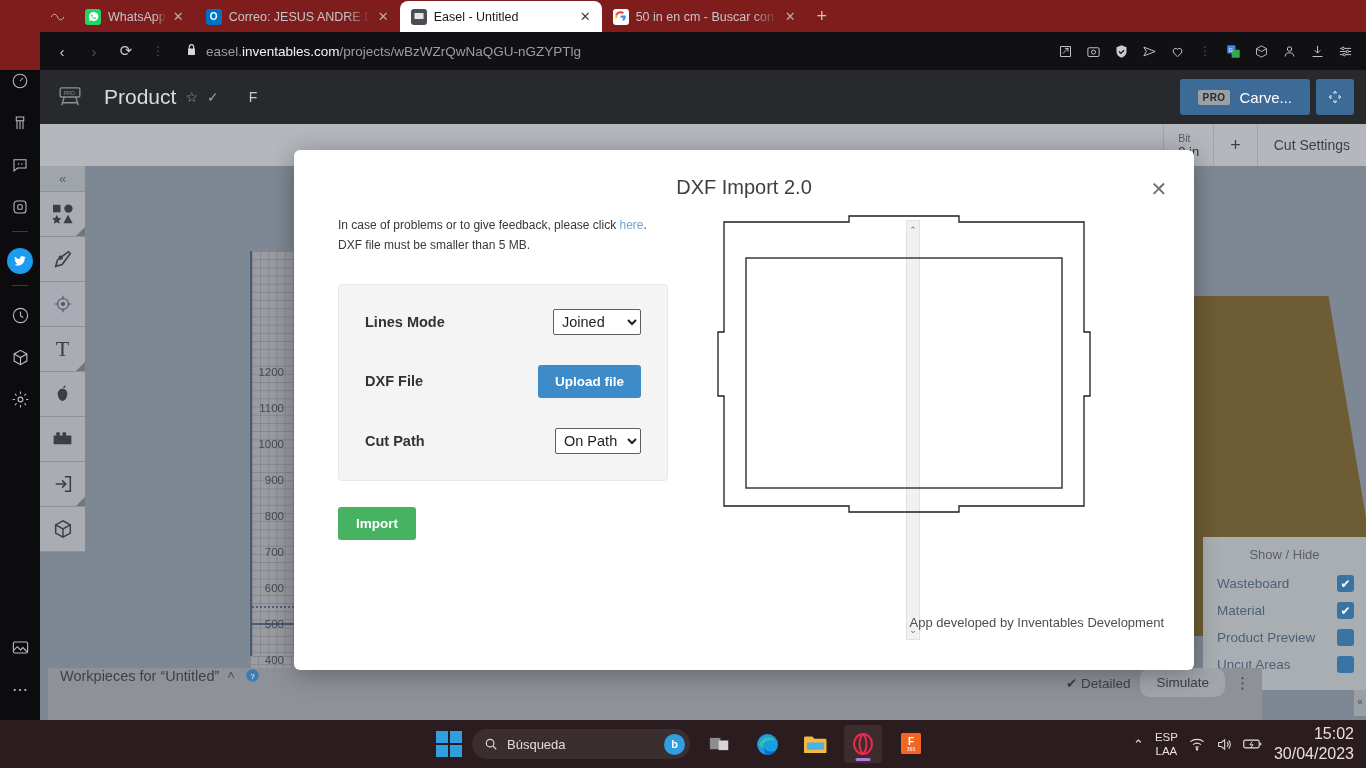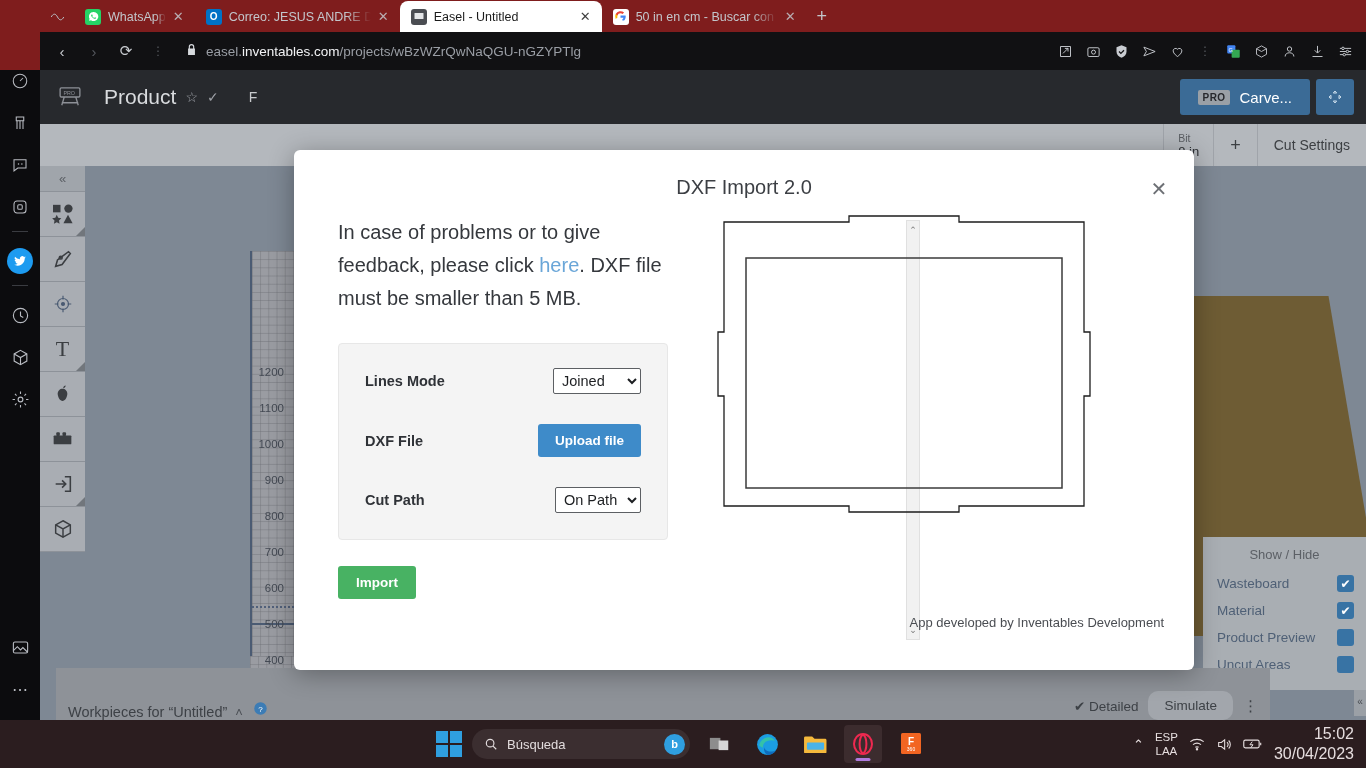--- a/index.html
+++ b/index.html
@@ -204,22 +204,22 @@
   #showhide .sh-title { text-align: center; color: #5c6066; font-size: 13px; margin-bottom: 8px; }
   .sh-row { display: flex; align-items: center; justify-content: space-between;
     padding: 5px 12px 5px 14px; color: #4f6076; }
   .cb { width: 17px; height: 17px; border-radius: 3px; background: #3873a4;
     display: flex; align-items: center; justify-content: center;
     color: #fff; font-size: 12px; }
   .cb.off { color: transparent; }
 
   
   #easel-bottombar {
-    position: absolute; left: 16px; bottom: 0; width: 1214px; height: 52px;
-    background: #8e9298; display: flex; align-items: flex-end;
+    position: absolute; left: 8px; bottom: 0; width: 1214px; height: 52px;
+    background: #8e9298; display: flex; align-items: flex-start;
   }
   #workpieces-label { margin-left: 12px; color: #3d4146; font-size: 14.5px; }
   #bottom-right { margin-left: auto; display: flex; align-items: center; gap: 10px;
     padding-right: 12px; color: #3d4146; font-size: 13.5px; }
   #simulate-btn { background: #a2a6ac; padding: 7px 16px; border-radius: 10px; }
   #scrollthumb { position: absolute; left: 415px; bottom: 58px; width: 34px; height: 7px;
     border-radius: 4px; background: #6d737b; }
   #collapse-tab { position: absolute; right: 0; top: 520px; width: 12px; height: 30px;
     background: #9ba0a6; color: #4b4f55; font-size: 10px;
     display: flex; align-items: center; justify-content: center; }
@@ -228,21 +228,21 @@
   #modal-overlay { position: absolute; left: 40px; top: 70px; width: 1326px; height: 650px; }
   #modal {
     position: absolute; left: 214px; top: 10px; width: 900px; height: 520px;
     background: #fff; border-radius: 6px; box-shadow: 0 4px 26px rgba(0,0,0,.32);
   }
   #modal-title { position: absolute; left: 0; right: 0; top: 26px; text-align: center;
     font-size: 20px; color: #3c3f44; }
   #modal-close { position: absolute; right: 22px; top: 26px; width: 26px; height: 26px;
     color: #6d7075; font-size: 20px; display: flex; align-items: center; justify-content: center; }
   #modal-left { position: absolute; left: 44px; top: 66px; width: 330px; height: 420px; }
-  #intro-text { font-size: 20px; line-height: 1.65; color: #35383d; }
+  #intro-text { font-size: 12px; line-height: 1.65; color: #35383d; }
   #intro-text a { color: #6aa6d8; text-decoration: none; }
   #settings-card { margin-top: 28px; background: #f4f4f4; border: 1px solid #e7e7e7;
     border-radius: 4px; padding: 24px 26px; }
   .field-row { display: flex; align-items: center; justify-content: space-between;
     margin-bottom: 30px; }
   .field-row:last-child { margin-bottom: 2px; }
   .field-label { font-size: 14.5px; font-weight: bold; color: #2f3237; }
   #upload-btn { background: #3e8bc9; color: #fff; font-size: 13.5px; font-weight: bold;
     border-radius: 3px; padding: 9px 17px; }
   select.fsel { font-family: "Liberation Sans", sans-serif; font-size: 14.5px;

